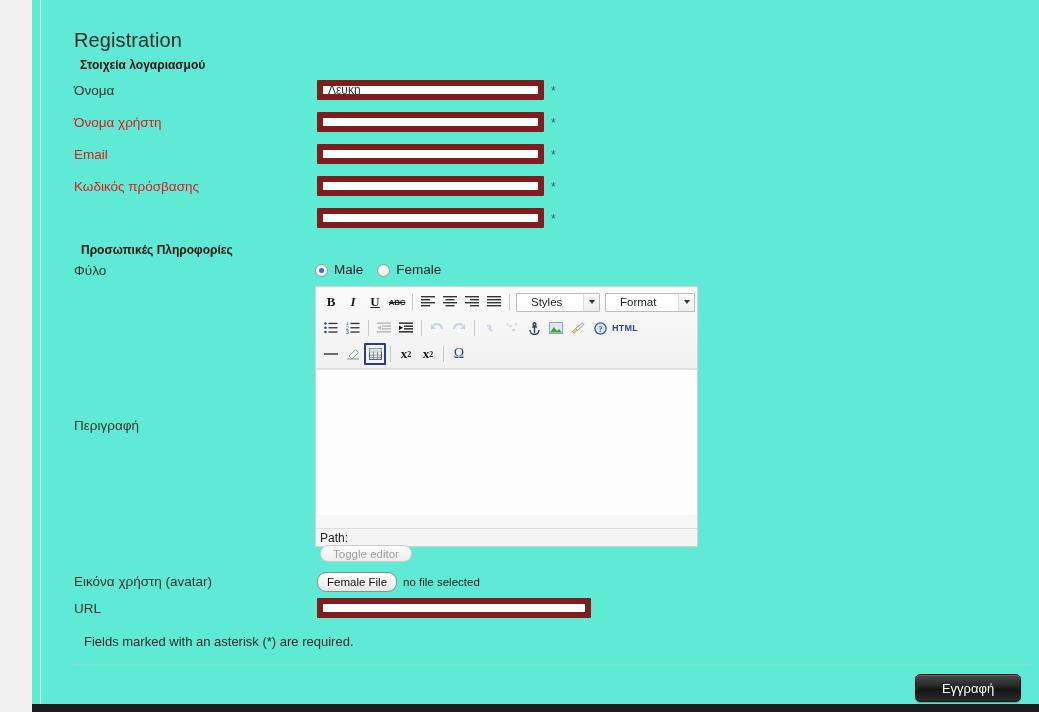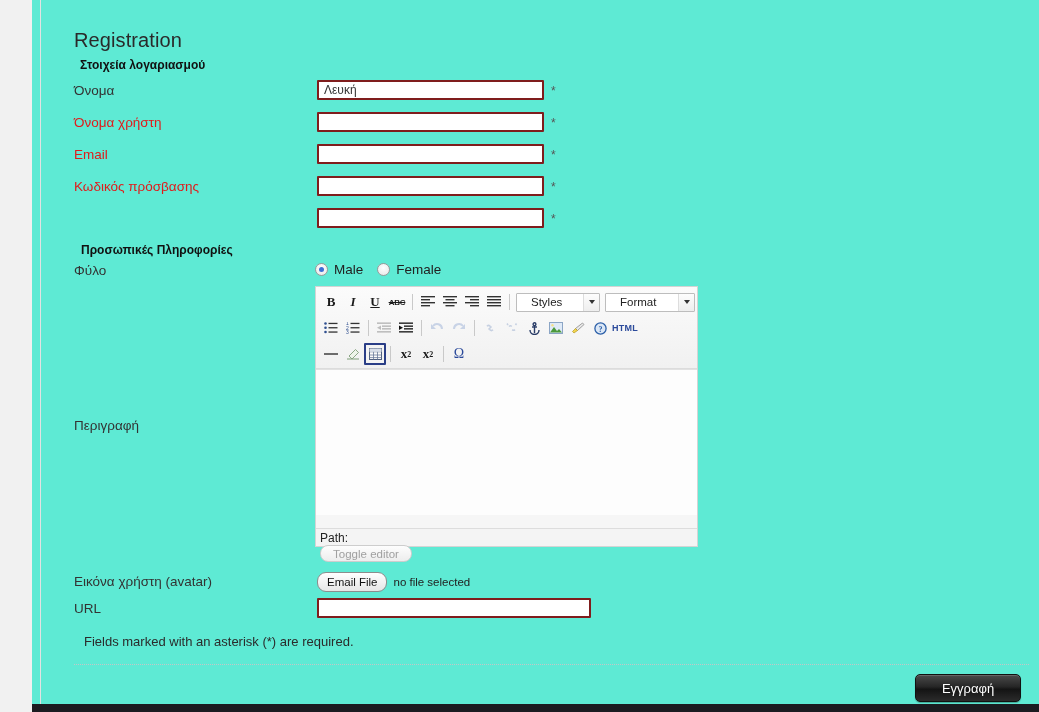--- a/index.html
+++ b/index.html
@@ -69,21 +69,21 @@
   }
   .flabel.required { color: #e01b1b; }
 
   
   .ftext {
     position: absolute;
     left: 285px;
     width: 227px;
     height: 20px;
     box-sizing: border-box;
-    border: 2px solid #7f1d1d;
+    border: 6px solid #7f1d1d;
     background: #ffffff;
     font-family: "Liberation Sans", sans-serif;
     font-size: 12px;
     color: #333333;
     padding: 3px 5px;
     border-radius: 1px;
     outline: none;
   }
   .ftext.wide { width: 274px; }
   .star {
@@ -110,21 +110,21 @@
   #row-pass2-input  { top: 208px; }
   #row-pass2-star   { top: 212px; }
 
   
   #row-gender-label { top: 263px; }
   #gender-group {
     position: absolute;
     left: 283px;
     top: 262px;
     display: flex;
-    align-items: center;
+    align-items: flex-end;
     gap: 6px;
     font-size: 13.5px;
     color: #222222;
   }
   .radio {
     width: 13px; height: 13px;
     border-radius: 50%;
     border: 1px solid #9a9a9a;
     background: radial-gradient(circle at 50% 35%, #ffffff 0%, #ededed 70%, #dcdcdc 100%);
     box-sizing: border-box;
@@ -605,21 +605,21 @@
     </div>
 
     <div id="editor-body"></div>
     <div id="editor-path">Path:</div>
   </div>
 
   <div id="toggle-editor">Toggle editor</div>
 
   <label class="flabel" id="row-avatar-label">Εικόνα χρήστη (avatar)</label>
   <div id="file-row">
-    <div id="choose-file">Email File</div>
+    <div id="choose-file">Female File</div>
     <span id="file-status">no file selected</span>
   </div>
 
   <label class="flabel" id="row-url-label">URL</label>
   <input class="ftext wide" id="row-url-input" type="text" value="" style="">
 
   <div id="required-note">Fields marked with an asterisk (*) are required.</div>
 
   <div id="footer-rule"></div>
   <div id="submit-button">Εγγραφή</div>

